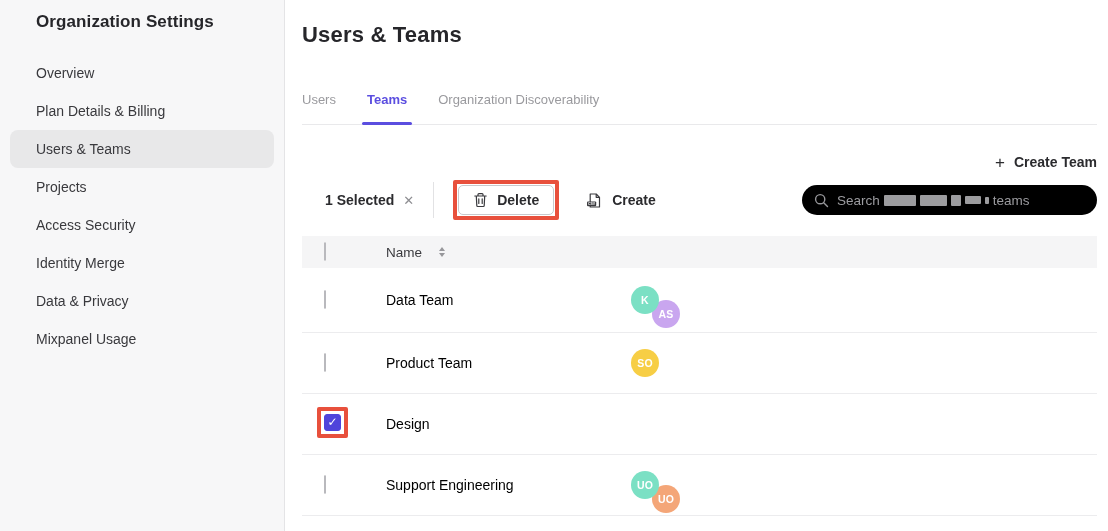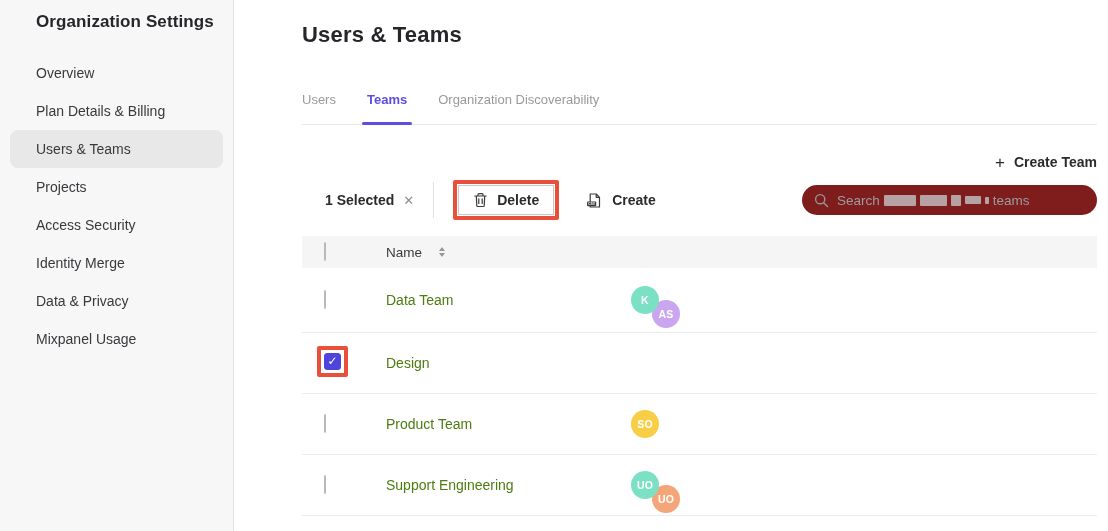--- a/index.html
+++ b/index.html
@@ -1,21 +1,21 @@
 <!DOCTYPE html>
 <html><head>
 <meta charset="utf-8">
 <style>
   * { margin:0; padding:0; box-sizing:border-box; }
   html,body { width:1108px; height:531px; overflow:hidden; background:#fff;
     font-family:"Liberation Sans","DejaVu Sans",sans-serif; color:#2d2d30; }
   .app { position:relative; width:1108px; height:531px; }
 
   
-  .sidebar { position:absolute; left:0; top:0; width:234px; height:531px;
+  .sidebar { position:absolute; left:0; top:0; width:285px; height:531px;
     background:#f7f7f8; border-right:1px solid #e4e4e6; }
   .sidebar-title { font-size:17px; font-weight:bold; color:#26262a; padding:12px 0 0 36px; letter-spacing:.1px; }
   .side-nav { margin-top:22px; }
   .side-item { height:38px; line-height:38px; padding-left:36px; font-size:14px; color:#39393d; cursor:pointer; }
   .side-item.active { background:#e8e8e9; border-radius:8px; margin:0 10px; padding-left:26px; }
 
   
   .main { position:absolute; left:253px; top:0; right:0; bottom:0; padding:0 11px 0 49px; }
   .page-title { font-size:22px; font-weight:bold; color:#26262a; margin-top:22px; letter-spacing:.2px; }
 
@@ -30,24 +30,24 @@
   .plus-icon { font-size:17px; font-weight:normal; line-height:1; color:#2b2b2e; }
 
   .toolbar { display:flex; align-items:center; margin-top:5px; height:46px; }
   .selected-group { display:flex; align-items:center; gap:9px; margin-left:23px; }
   .selected-label { font-size:14px; font-weight:bold; color:#2b2b2e; }
   .clear-x { font-size:13px; color:#8d8d91; cursor:pointer; }
   .vdiv { width:1px; height:36px; background:#e2e2e4; margin:0 19px; }
   .anno { border:4px solid #e8503c; border-radius:2px; }
   .anno-delete { padding:1px; }
   .delete-btn { display:flex; align-items:center; gap:9px; background:#fff; border:1px solid #c9c9cc;
-    border-radius:0; height:30px; padding:0 14px; font-size:14px; font-weight:bold; color:#2b2b2e; cursor:pointer; }
+    border-radius:5px; height:30px; padding:0 14px; font-size:14px; font-weight:bold; color:#2b2b2e; cursor:pointer; }
   .export-btn { display:flex; align-items:center; gap:9px; margin-left:27px; background:none; border:none;
     font-size:14px; font-weight:bold; color:#2b2b2e; cursor:pointer; font-family:inherit; }
-  .search-box { margin-left:auto; width:295px; height:30px; background:#7f1d1d; border-radius:16px;
+  .search-box { margin-left:auto; width:295px; height:30px; background:#000000; border-radius:16px;
     display:flex; align-items:center; padding:0 12px; gap:8px; cursor:text; }
   .search-ph { display:flex; align-items:center; gap:4px; font-size:13.5px; color:#9c9ca0; white-space:nowrap; }
   .rblk { display:inline-block; height:11px; background:#c4c4c7; filter:blur(.7px); opacity:.8; border-radius:1px; }
 
   
   .table { margin-top:13px; }
   .trow { display:grid; grid-template-columns:62px 245px 1fr; align-items:center; padding-left:22px; }
   .thead { height:32px; background:#f5f5f6; }
   .name-head { display:flex; align-items:center; gap:17px; font-size:13.5px; color:#3a3a3e; }
   .sort-icon { display:flex; flex-direction:column; align-items:center; gap:2px; cursor:pointer; }
@@ -57,21 +57,21 @@
     border-top:4px solid #97979b; }
   .row { height:61px; border-bottom:1px solid #ececee; }
   .row.first { height:65px; }
   .cbx { width:17px; height:17px; border:1.5px solid #b9b9bd; border-radius:3px; background:#fff;
     cursor:pointer; position:relative; }
   .cbx.indet::after { content:""; position:absolute; left:3px; right:3px; top:6px; height:2px; background:#6f6f73; }
   .cbx.checked { background:#4f44db; border-color:#4f44db; }
   .cbx.checked::after { content:"✓"; position:absolute; left:0; right:0; top:0; bottom:0; color:#fff;
     font-size:12px; font-weight:bold; display:flex; align-items:center; justify-content:center; }
   .anno-cb { display:inline-block; padding:3px; margin-left:-7px; }
-  .team-link { font-size:14px; color:#4d7c0f; cursor:pointer; }
+  .team-link { font-size:14px; color:#000000; cursor:pointer; }
   .avatars { display:flex; align-items:center; }
   .avatar { width:28px; height:28px; border-radius:50%; color:#fff; font-size:10.5px; font-weight:bold;
     display:flex; align-items:center; justify-content:center; letter-spacing:.2px; }
   .avatar + .avatar { margin-left:-7px; z-index:0;margin-top:28px; }
   .avatar:first-child { position:relative; z-index:1; }
   .icon-svg { flex:none; display:block; }
 </style>
 </head>
 <body>
 
@@ -166,35 +166,35 @@
       <div class="trow row first">
         <div><span class="cbx"></span></div>
         <div><span class="team-link">Data Team</span></div>
         <div class="avatars">
           <span class="avatar" style="background: rgb(123, 224, 196);">K</span>
           <span class="avatar" style="background: rgb(201, 166, 239);">AS</span>
         </div>
       </div>
 
       <div class="trow row">
+        <div><span class="cbx"></span></div>
+        <div><span class="team-link">Product Team</span></div>
+        <div class="avatars">
+          <span class="avatar" style="background: rgb(247, 206, 69);">SO</span>
+        </div>
+      </div>
+
+      <div class="trow row">
         <div>
           <span class="anno anno-cb">
             <span class="cbx checked" style="display:block"></span>
           </span>
         </div>
         <div><span class="team-link">Design</span></div>
         <div class="avatars"></div>
-      </div>
-
-      <div class="trow row">
-        <div><span class="cbx"></span></div>
-        <div><span class="team-link">Product Team</span></div>
-        <div class="avatars">
-          <span class="avatar" style="background: rgb(247, 206, 69);">SO</span>
-        </div>
       </div>
 
       <div class="trow row">
         <div><span class="cbx"></span></div>
         <div><span class="team-link">Support Engineering</span></div>
         <div class="avatars">
           <span class="avatar" style="background: rgb(123, 224, 196);">UO</span>
           <span class="avatar" style="background: rgb(244, 166, 120);">UO</span>
         </div>
       </div>

